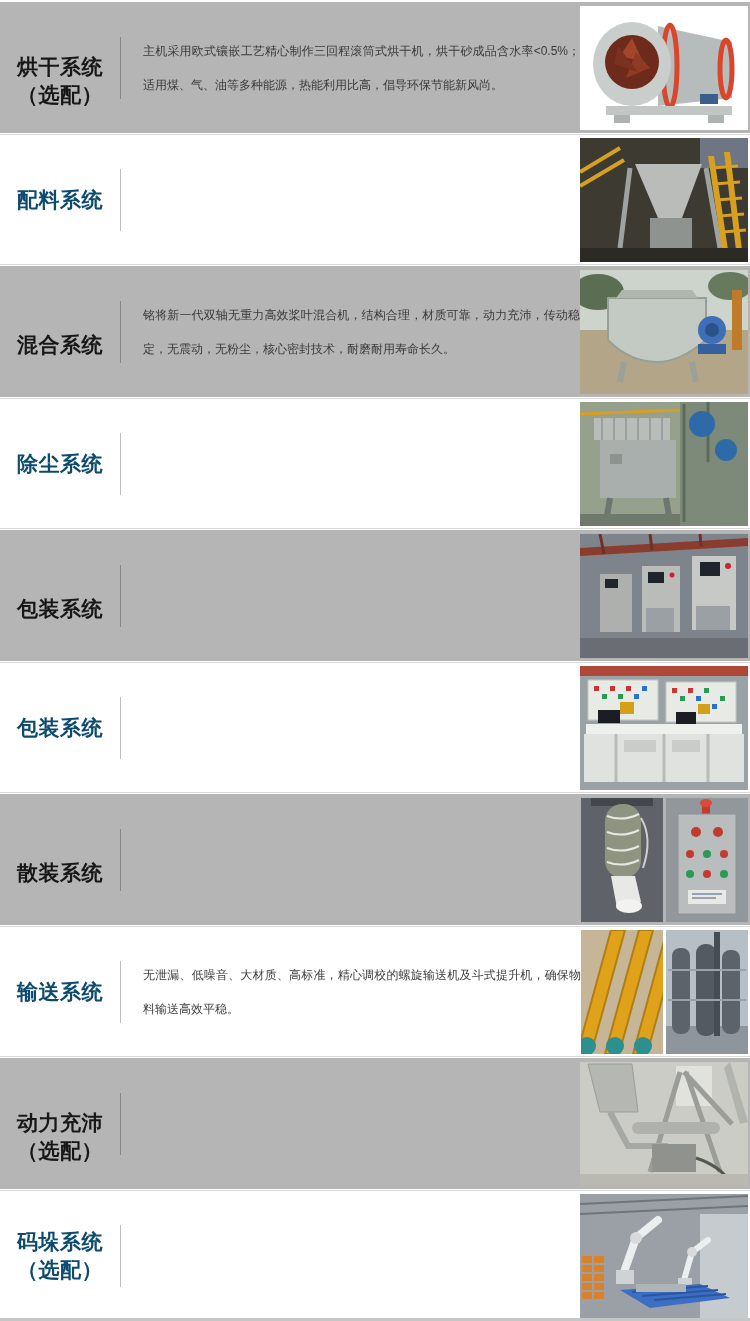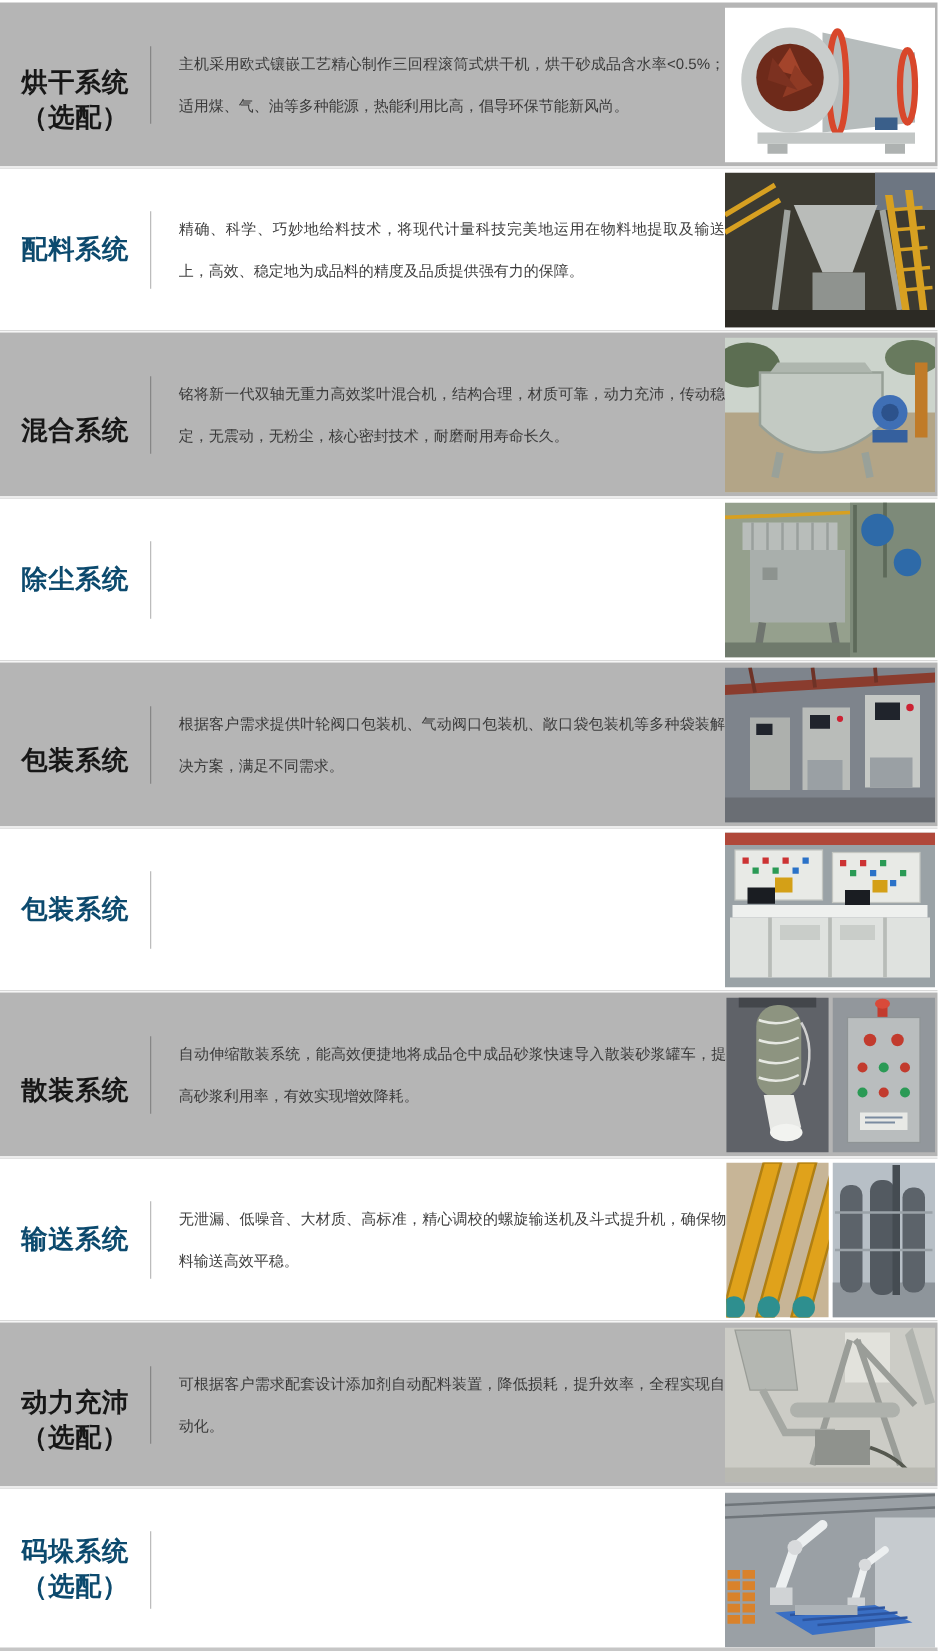--- a/index.html
+++ b/index.html
@@ -73,21 +73,20 @@
       </svg>
     </div>
   </section>
 
   <section class="row white">
     <div class="label">
       <span class="l1">配料系统</span>
 
     </div>
     <div class="vdivider"></div>
-    <p class="desc">精确、科学、巧妙地给料技术，将现代计量科技完美地运用在物料地提取及输送上，高效、稳定地为成品料的精度及品质提供强有力的保障。</p>
     <div class="photos" aria-label="配料系统钢结构料仓与黄色爬梯照片">
       <svg width="168" height="124" viewBox="0 0 168 124">
         <rect width="168" height="124" fill="#3c3a31"></rect>
         <rect x="120" y="0" width="48" height="30" fill="#6d7682"></rect>
         <path d="M55 26 L122 26 L102 80 L78 80 Z" fill="#b9bcb9"></path>
         <rect x="70" y="80" width="42" height="30" fill="#8f938f"></rect>
         <path d="M50 30 L40 110" stroke="#9fa39f" stroke-width="5"></path>
         <path d="M126 30 L140 110" stroke="#9fa39f" stroke-width="5"></path>
         <path d="M128 18 L134 18 L148 112 L142 112 Z" fill="#d7a021"></path>
         <path d="M144 14 L150 14 L162 112 L156 112 Z" fill="#d7a021"></path>
@@ -145,21 +144,20 @@
       </svg>
     </div>
   </section>
 
   <section class="row gray">
     <div class="label">
       <span class="l1">包装系统</span>
 
     </div>
     <div class="vdivider"></div>
-    <p class="desc">根据客户需求提供叶轮阀口包装机、气动阀口包装机、敞口袋包装机等多种袋装解决方案，满足不同需求。</p>
     <div class="photos" aria-label="阀口包装机车间照片">
       <svg width="168" height="124" viewBox="0 0 168 124">
         <rect width="168" height="124" fill="#7e848c"></rect>
         <path d="M0 14 L168 4 L168 12 L0 22 Z" fill="#8a3c2e"></path>
         <path d="M20 0 L24 20 M70 0 L72 16 M120 0 L121 12" stroke="#6e3226" stroke-width="3"></path>
         <rect x="112" y="22" width="44" height="74" fill="#c6c9c6"></rect>
         <rect x="120" y="28" width="20" height="14" fill="#20242c"></rect>
         <circle cx="148" cy="32" r="3" fill="#c23"></circle>
         <rect x="62" y="32" width="38" height="66" fill="#b9bcb9"></rect>
         <rect x="68" y="38" width="16" height="11" fill="#20242c"></rect>
@@ -217,21 +215,20 @@
       </svg>
     </div>
   </section>
 
   <section class="row gray">
     <div class="label">
       <span class="l1">散装系统</span>
 
     </div>
     <div class="vdivider"></div>
-    <p class="desc">自动伸缩散装系统，能高效便捷地将成品仓中成品砂浆快速导入散装砂浆罐车，提高砂浆利用率，有效实现增效降耗。</p>
     <div class="photos">
       <svg width="82" height="124" viewBox="0 0 82 124" aria-label="自动伸缩散装溜管照片">
         <rect width="82" height="124" fill="#5f6268"></rect>
         <rect x="10" y="0" width="62" height="8" fill="#43464b"></rect>
         <rect x="24" y="6" width="36" height="74" rx="17" fill="#8d9480"></rect>
         <path d="M26 18 Q42 24 58 16 M26 34 Q42 40 58 32 M26 50 Q42 56 58 48 M26 64 Q42 70 58 62" stroke="#e6e8e2" stroke-width="2" fill="none"></path>
         <path d="M30 78 L54 78 L60 104 L36 110 Z" fill="#e8e9e6"></path>
         <ellipse cx="48" cy="108" rx="13" ry="7" fill="#f2f3f0"></ellipse>
         <path d="M60 20 Q72 40 62 70" stroke="#cfcfcf" stroke-width="2" fill="none"></path>
       </svg>
@@ -282,21 +279,20 @@
       </svg>
     </div>
   </section>
 
   <section class="row gray">
     <div class="label">
       <span class="l1">动力充沛</span>
       <span class="l2">（选配）</span>
     </div>
     <div class="vdivider"></div>
-    <p class="desc">可根据客户需求配套设计添加剂自动配料装置，降低损耗，提升效率，全程实现自动化。</p>
     <div class="photos" aria-label="添加剂自动配料装置照片">
       <svg width="168" height="124" viewBox="0 0 168 124">
         <rect width="168" height="124" fill="#ccccc6"></rect>
         <rect x="96" y="4" width="36" height="40" fill="#e2e2dc"></rect>
         <path d="M8 2 L52 2 L58 50 L20 50 Z" fill="#b4b7b2" stroke="#9a9d98"></path>
         <path d="M100 10 L70 110 M106 10 L140 110 M104 10 L152 62" stroke="#9a9d98" stroke-width="5"></path>
         <path d="M150 0 L168 60 L160 62 L144 6 Z" fill="#b0b3ae"></path>
         <rect x="52" y="60" width="88" height="12" rx="6" fill="#aeb1ac"></rect>
         <path d="M30 50 L48 84 L88 84" stroke="#a5a8a3" stroke-width="6" fill="none"></path>
         <rect x="72" y="82" width="44" height="28" fill="#8f928d"></rect>

